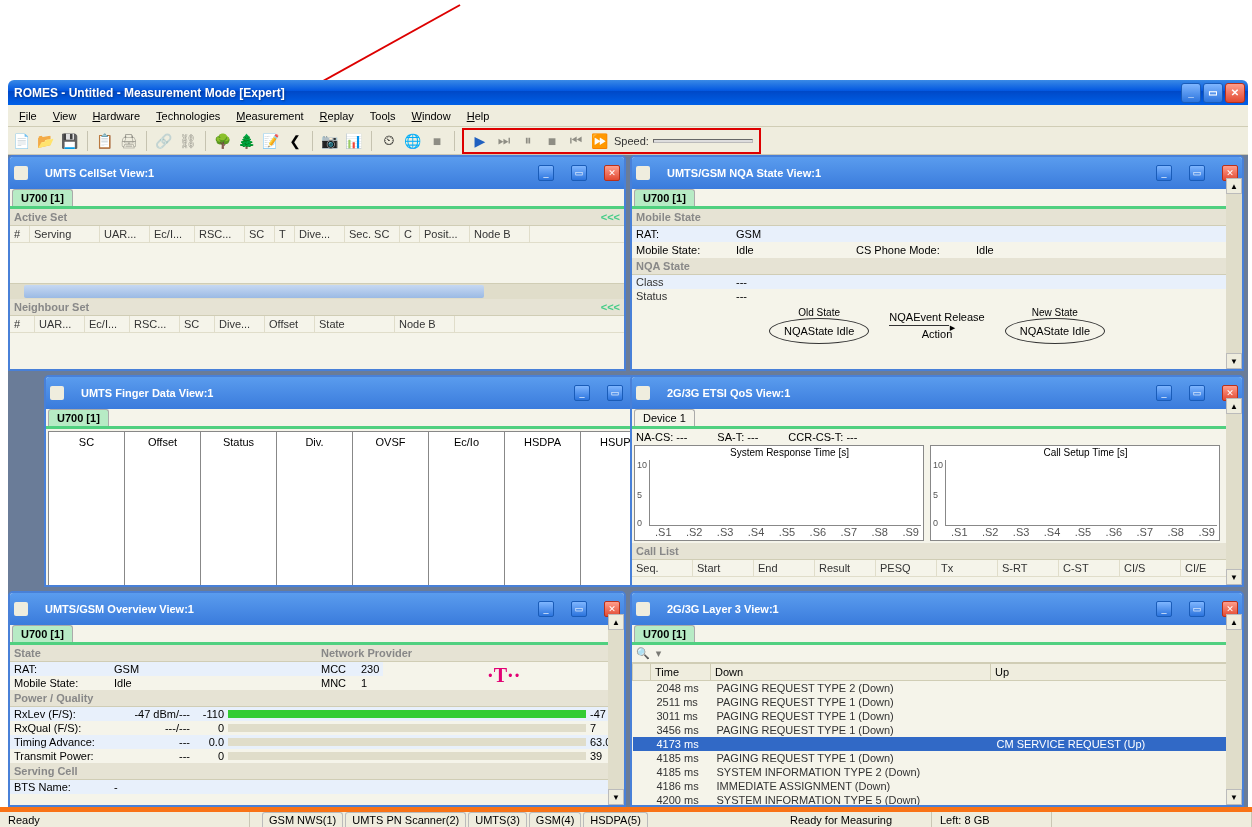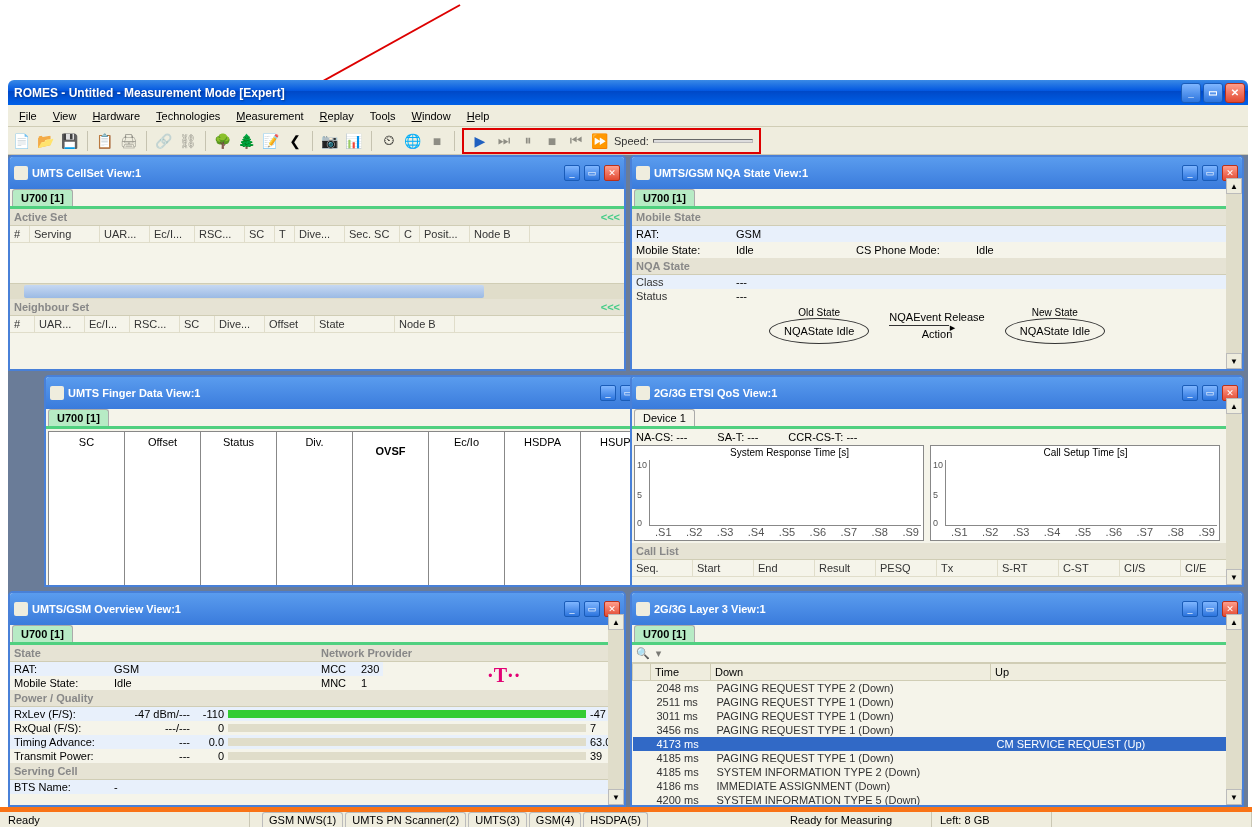--- a/index.html
+++ b/index.html
@@ -16,21 +16,21 @@
 .menubar span { padding:2px 7px; cursor:pointer; }
 .menubar span u { text-decoration:underline; }
 .toolbar { height:28px; background:#efedde; border-bottom:1px solid #cac7b4; display:flex; align-items:center; padding:0 4px; gap:4px;}
 .tbicon { width:20px; height:20px; display:flex; align-items:center; justify-content:center; font-size:14px; cursor:pointer; }
 .tb-sep { width:1px; height:20px; background:#c6c3b0; margin:0 3px; }
 .redbox { border:2px solid #d00; padding:2px 6px; display:flex; align-items:center; gap:4px; height:26px;}
 .redbox .speed-track { width:100px; height:4px; background:#ddd; border:1px inset #bbb; }
 .speed-label { color:#333; }
 .mdi-area { width:1240px; height:654px; background:#6a7c98; position:relative; }
 .child { position:absolute; border:2px solid #4880d8; background:#f5f4ea; border-radius:5px 5px 0 0; overflow:hidden;}
-.child .ctitle { height:21px; background:linear-gradient(180deg,#5a9cee,#3a7bdc); display:flex; align-items:center; padding:16px 4px; gap:4px;}
+.child .ctitle { height:21px; background:linear-gradient(180deg,#5a9cee,#3a7bdc); display:flex; align-items:center; padding:16px 4px; gap:17px;}
 .child .ctitle .ct-text { color:#fff; font-weight:bold; flex:1; font-size:11px;}
 .child .ctitle .cbtn { width:16px; height:16px; border-radius:2px; display:flex; align-items:center; justify-content:center; color:#fff; font-size:9px; cursor:pointer;}
 .cbtn.min,.cbtn.max{background:linear-gradient(180deg,#7fb6ff,#2c74dd);border:1px solid #1a5cb8;}
 .cbtn.close{background:linear-gradient(180deg,#ff9e8c,#e24a32);border:1px solid #b8301a;}
 .cticon { width:14px; height:14px; background:#efedde; border-radius:2px;}
 .tabstrip { height:20px; border-bottom:3px solid #50d080; display:flex; align-items:flex-end; padding:0 2px; background:#f5f4ea;}
 .tab { border:1px solid #aaa; border-bottom:none; padding:2px 8px; background:#b7ebc5; font-weight:bold; cursor:pointer; border-radius:3px 3px 0 0;}
 .tab.plain { background:#f5f4ea; font-weight:normal;}
 .groupbar { background:#e6e3d4; color:#888; font-weight:bold; padding:2px 4px; border-bottom:1px solid #d0cdb5; display:flex;}
 .groupbar .more { margin-left:auto; color:#4c8; font-weight:bold; cursor:pointer;}
@@ -245,21 +245,21 @@
     <div class="cbtn close">✕</div>
    </div>
    <div class="tabstrip">
           <div class="tab">U700 [1]</div>
         </div>
    <div style="display:flex;height:165px;border:1px solid #888;margin:2px;background:#fff;" id="finger-cols">
           <div style="flex: 1 1 0%; border-right: 1px solid rgb(136, 136, 136); text-align: center; padding-top: 4px;">SC</div>
           <div style="flex: 1 1 0%; border-right: 1px solid rgb(136, 136, 136); text-align: center; padding-top: 4px;">Offset</div>
           <div style="flex: 1 1 0%; border-right: 1px solid rgb(136, 136, 136); text-align: center; padding-top: 4px;">Status</div>
           <div style="flex: 1 1 0%; border-right: 1px solid rgb(136, 136, 136); text-align: center; padding-top: 4px;">Div.</div>
-          <div style="flex: 1 1 0%; border-right: 1px solid rgb(136, 136, 136); text-align: center; padding-top: 13px; font-weight: bold;">OVSF</div>
+          <div style="flex: 1 1 0%; border-right: 1px solid rgb(136, 136, 136); text-align: center; padding-top: 4px;">OVSF</div>
           <div style="flex: 1 1 0%; border-right: 1px solid rgb(136, 136, 136); text-align: center; padding-top: 4px;">Ec/Io</div>
           <div style="flex: 1 1 0%; border-right: 1px solid rgb(136, 136, 136); text-align: center; padding-top: 4px;">HSDPA</div>
           <div style="flex: 1 1 0%; border-right: 1px solid rgb(136, 136, 136); text-align: center; padding-top: 4px;">HSUPA</div>
         </div>
   </div>
 
   <div class="child" style="left:622px;top:220px;width:614px;height:212px;">
    <div class="ctitle">
     <div class="cticon"></div>
     <span class="ct-text">2G/3G ETSI QoS View:1</span>

